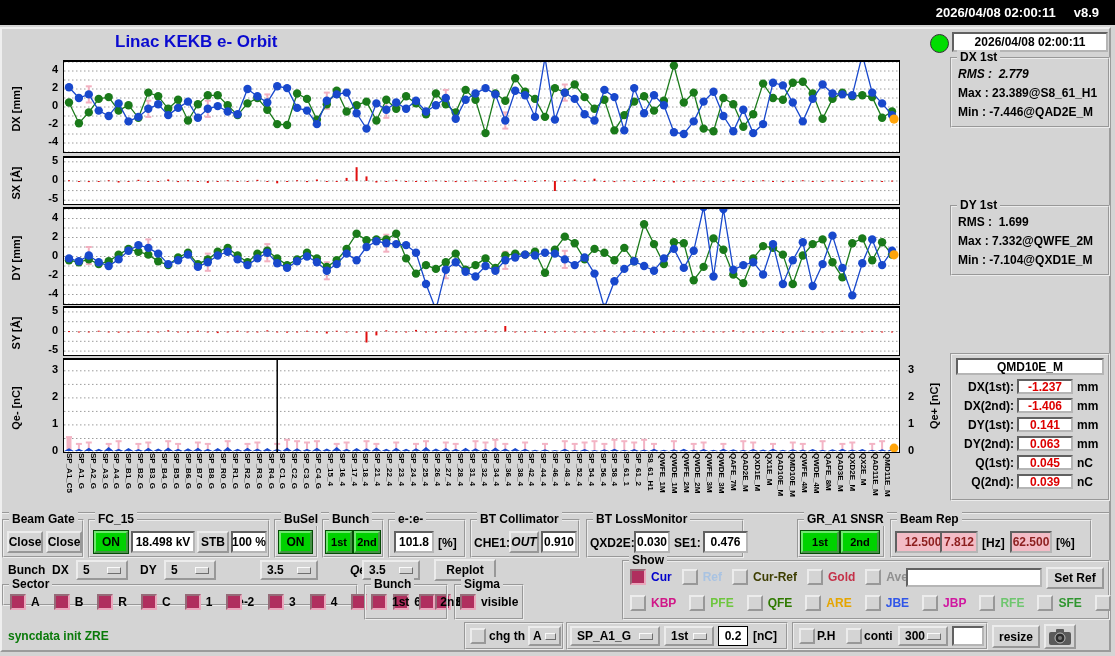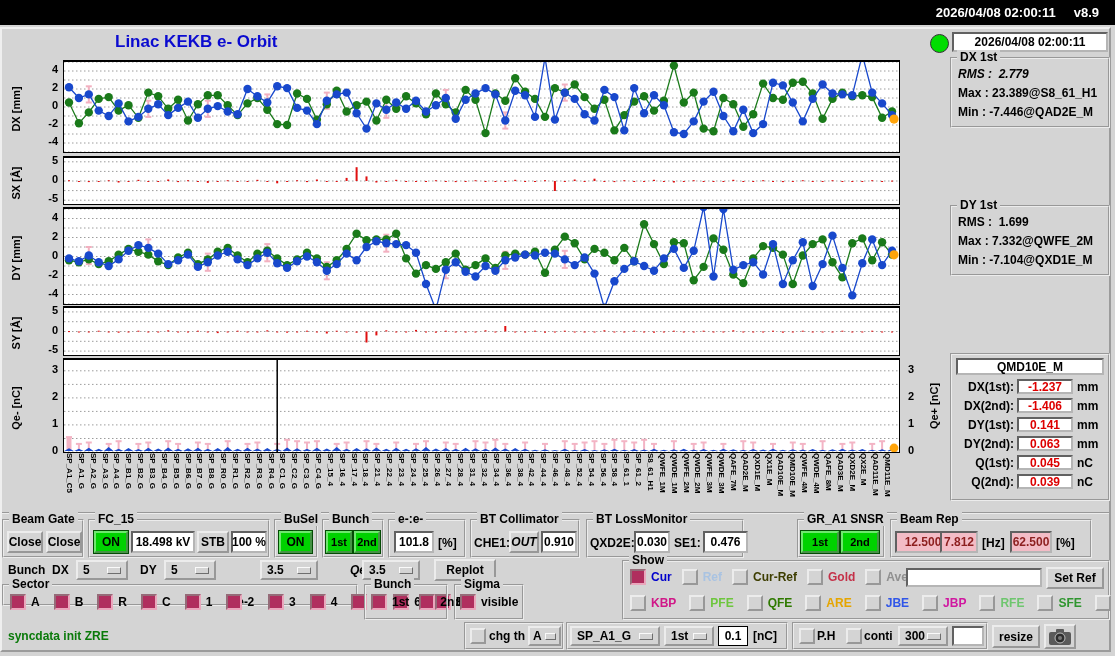--- a/index.html
+++ b/index.html
@@ -1271,21 +1271,21 @@
     </div>
   <div class="spanel" style="left:566px;width:222px;"></div>
   <div class="dd" style="left:570px;top:626px;width:90px;height:20px;">
       <span>SP_A1_G</span>
       <span class="dash"></span>
     </div>
   <div class="dd" style="left:664px;top:626px;width:50px;height:20px;">
       <span>1st</span>
       <span class="dash"></span>
     </div>
-  <div class="fld" style="left:718px;top:626px;width:30px;height:20px;border-width:1px;border-color:#000;border-style:solid;">0.1</div>
+  <div class="fld" style="left:718px;top:626px;width:30px;height:20px;border-width:1px;border-color:#000;border-style:solid;">0.2</div>
   <div class="lbl" style="left:753px;top:629px;">[nC]</div>
   <div class="spanel" style="left:792px;width:196px;"></div>
   <span class="chk" style="position:absolute;left:799px;top:628px;"></span>
   <div class="lbl" style="left:817px;top:629px;">P.H</div>
   <span class="chk" style="position:absolute;left:846px;top:628px;"></span>
   <div class="lbl" style="left:864px;top:629px;">conti</div>
   <div class="dd" style="left:898px;top:626px;width:50px;height:20px;">
       <span>300</span>
       <span class="dash"></span>
     </div>

